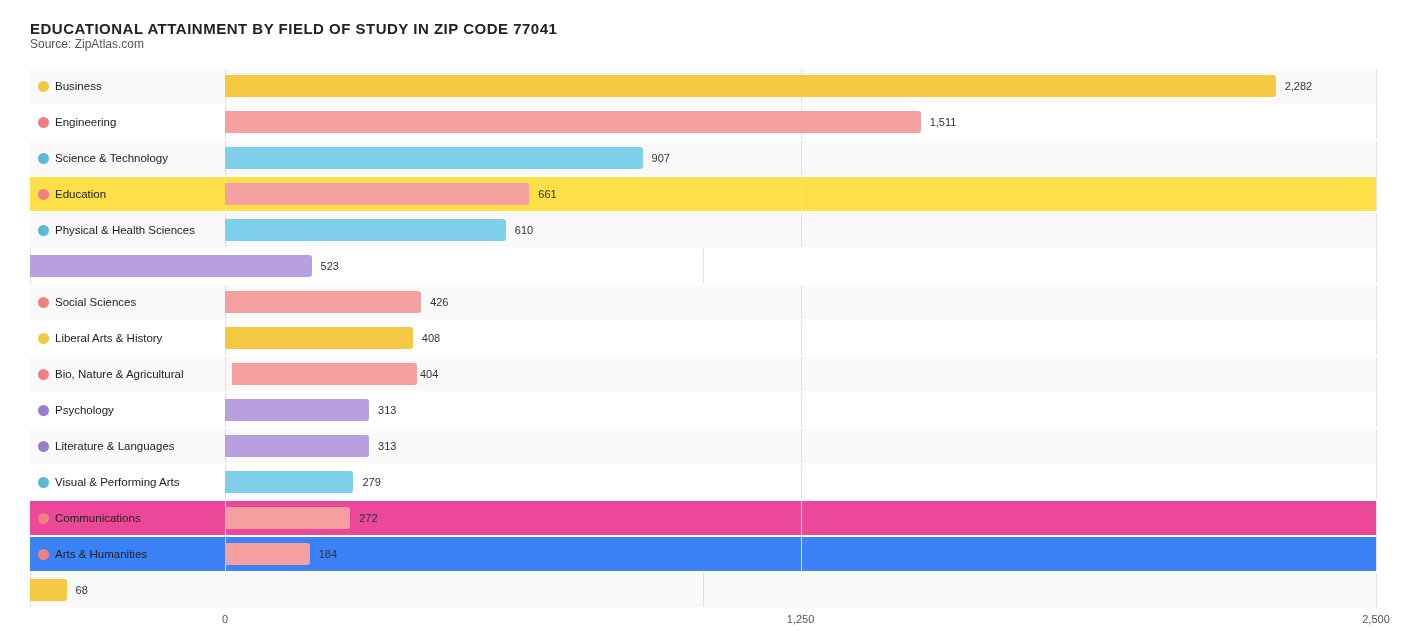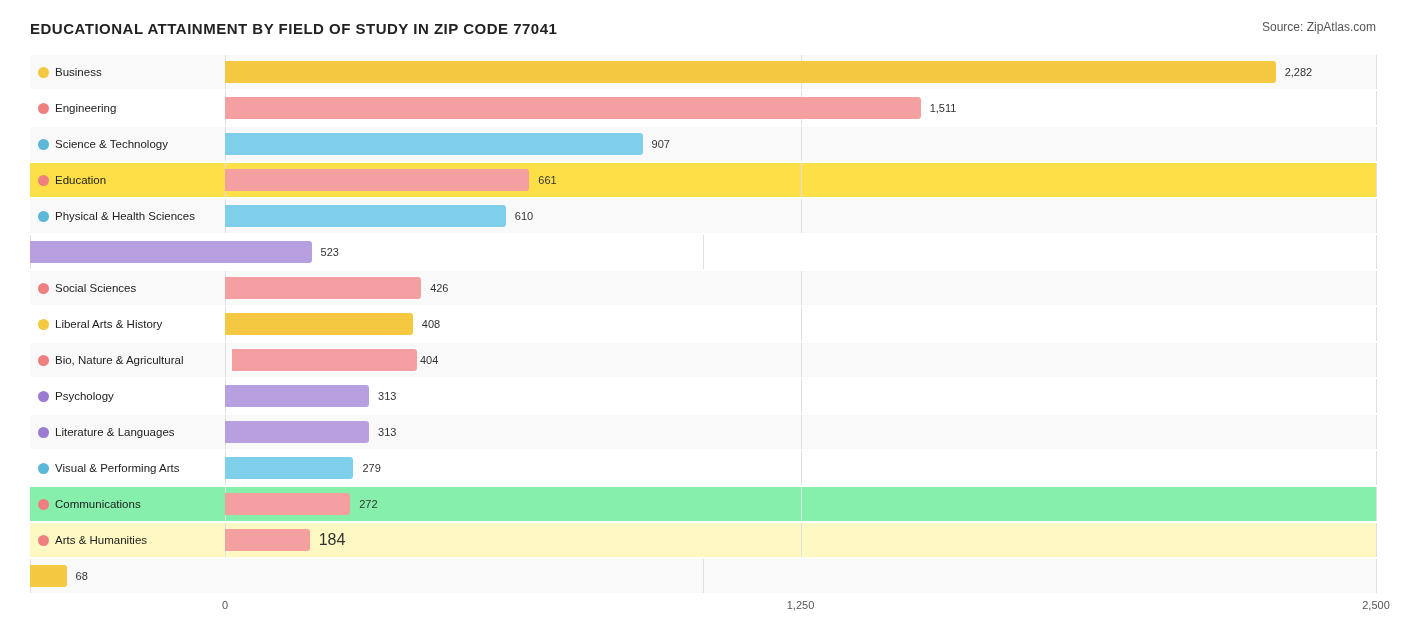--- a/index.html
+++ b/index.html
@@ -8,20 +8,21 @@
       background: #fff;
       width: 1406px;
       min-height: 631px;
       padding: 20px 30px 30px 30px;
     }
     .title-row {
       display: flex;
       justify-content: space-between;
       align-items: flex-start;
       margin-bottom: 18px;
+      flex-direction: column;
     }
     .chart-title {
       font-size: 15px;
       font-weight: 700;
       text-transform: uppercase;
       letter-spacing: 0.5px;
       color: #222;
     }
     .source {
       font-size: 12px;
@@ -246,44 +247,44 @@
           <span style="font-size: 11.5px;">Visual &amp; Performing Arts</span>
         </div>
         <div class="bars-section" style="flex: 1 1 0%; position: relative; height: 100%; display: flex; align-items: center;">
           <div style="position: absolute; top: 0px; bottom: 0px; left: 0%; width: 1px; background: rgb(224, 224, 224); z-index: 0;"></div>
           <div style="position: absolute; top: 0px; bottom: 0px; left: 50%; width: 1px; background: rgb(224, 224, 224); z-index: 0;"></div>
           <div style="position: absolute; top: 0px; bottom: 0px; left: 100%; width: 1px; background: rgb(224, 224, 224); z-index: 0;"></div>
           <div class="bar-fill" style="width: 11.16%; background: rgb(126, 207, 234); z-index: 1;"></div>
           <span class="bar-value" style="position: absolute; left: calc(11.16% + 4px); z-index: 2; font-size: 11px; color: rgb(51, 51, 51);">279</span>
         </div>
       </div>
-      <div class="bar-row" style="background: #86efac;">
+      <div class="bar-row" style="background: #ec4899;">
         <div class="bar-label">
           <span class="bar-label-dot" style="background: rgb(240, 128, 128);"></span>
           <span style="font-size: 11.5px;">Communications</span>
         </div>
         <div class="bars-section" style="flex: 1 1 0%; position: relative; height: 100%; display: flex; align-items: center;">
           <div style="position: absolute; top: 0px; bottom: 0px; left: 0%; width: 1px; background: rgb(224, 224, 224); z-index: 0;"></div>
           <div style="position: absolute; top: 0px; bottom: 0px; left: 50%; width: 1px; background: rgb(224, 224, 224); z-index: 0;"></div>
           <div style="position: absolute; top: 0px; bottom: 0px; left: 100%; width: 1px; background: rgb(224, 224, 224); z-index: 0;"></div>
           <div class="bar-fill" style="width: 10.88%; background: rgb(245, 160, 160); z-index: 1;"></div>
           <span class="bar-value" style="position: absolute; left: calc(10.88% + 4px); z-index: 2; font-size: 11px; color: rgb(51, 51, 51);">272</span>
         </div>
       </div>
-      <div class="bar-row" style="background: #fef9c3;">
+      <div class="bar-row" style="background: #3b82f6;">
         <div class="bar-label">
           <span class="bar-label-dot" style="background: rgb(240, 128, 128);"></span>
           <span style="font-size: 11.5px;">Arts &amp; Humanities</span>
         </div>
         <div class="bars-section" style="flex: 1 1 0%; position: relative; height: 100%; display: flex; align-items: center;">
           <div style="position: absolute; top: 0px; bottom: 0px; left: 0%; width: 1px; background: rgb(224, 224, 224); z-index: 0;"></div>
           <div style="position: absolute; top: 0px; bottom: 0px; left: 50%; width: 1px; background: rgb(224, 224, 224); z-index: 0;"></div>
           <div style="position: absolute; top: 0px; bottom: 0px; left: 100%; width: 1px; background: rgb(224, 224, 224); z-index: 0;"></div>
           <div class="bar-fill" style="width: 7.36%; background: rgb(245, 160, 160); z-index: 1;"></div>
-          <span class="bar-value" style="position: absolute; left: calc(7.36% + 4px); z-index: 2; font-size: 16px; color: rgb(51, 51, 51);">184</span>
+          <span class="bar-value" style="position: absolute; left: calc(7.36% + 4px); z-index: 2; font-size: 11px; color: rgb(51, 51, 51);">184</span>
         </div>
       </div>
       <div class="bar-row" style="background: rgb(249, 249, 249);">
         <div class="bars-section" style="flex: 1 1 0%; position: relative; height: 100%; display: flex; align-items: center;">
           <div style="position: absolute; top: 0px; bottom: 0px; left: 0%; width: 1px; background: rgb(224, 224, 224); z-index: 0;"></div>
           <div style="position: absolute; top: 0px; bottom: 0px; left: 50%; width: 1px; background: rgb(224, 224, 224); z-index: 0;"></div>
           <div style="position: absolute; top: 0px; bottom: 0px; left: 100%; width: 1px; background: rgb(224, 224, 224); z-index: 0;"></div>
           <div class="bar-fill" style="width: 2.72%; background: rgb(245, 200, 66); z-index: 1;"></div>
           <span class="bar-value" style="position: absolute; left: calc(2.72% + 4px); z-index: 2; font-size: 11px; color: rgb(51, 51, 51);">68</span>
         </div>

